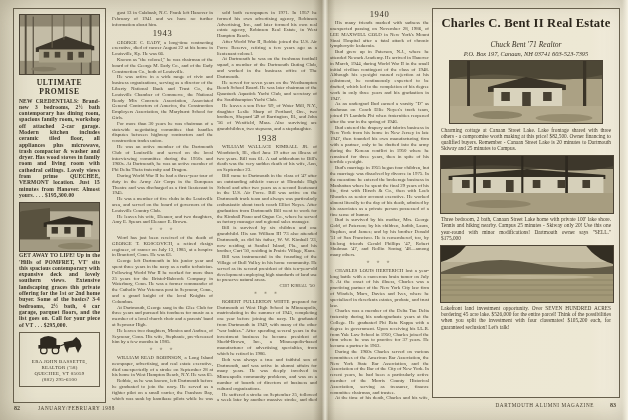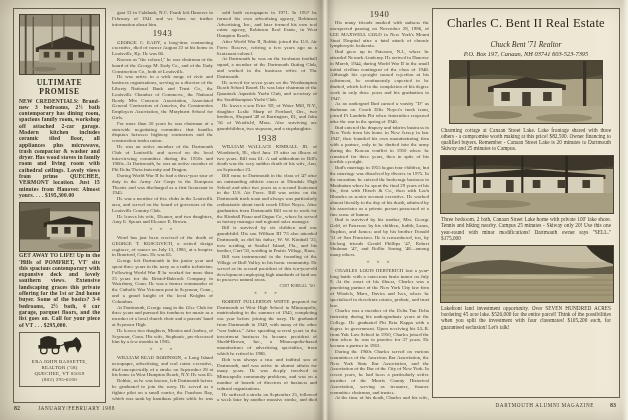--- a/index.html
+++ b/index.html
@@ -35,21 +35,21 @@
   .footer{position:absolute;font-size:5.2px;letter-spacing:.6px;color:#4a4233;}
   .footer b{font-size:6px;letter-spacing:0;}
   #footer-left{left:14px;top:405px;}
   #footer-left span{margin-left:18px;}
   #footer-right{right:12px;top:402px;}
   #footer-right b{margin-left:16px;}
 
   
   .bent-box{position:absolute;left:432px;top:8px;width:188px;height:390px;box-sizing:border-box;
     border:1px solid #675f4c;padding:5px 7px;background:rgba(255,252,240,.18);}
-  .bent-title{font-size:12.6px;font-weight:normal;text-align:center;margin:2px 0 0;color:#2c271d;letter-spacing:.2px;}
+  .bent-title{font-size:12.6px;font-weight:bold;text-align:center;margin:2px 0 0;color:#2c271d;letter-spacing:.2px;}
   .bent-subtitle{font-size:7.6px;font-style:italic;text-align:center;margin:9px 0 0;color:#393226;}
   .bent-address{font-size:6.4px;font-style:italic;text-align:center;margin:1px 0 3px;color:#393226;}
   .bent-photo{border:1px solid #4c4436;background:#b7af99;}
   .bent-photo svg{display:block;width:100%;height:100%;}
   .bent-caption{font-size:5.3px;line-height:6.1px;text-align:justify;margin:2.5px 1px 4px;color:#42392b;}
   #bent-photo-1{width:152px;height:62px;margin:1px auto 0;}
   #bent-photo-2{width:172px;height:57px;margin:2px auto 0;}
   #bent-photo-3{width:172px;height:56px;margin:2px auto 0;}
 </style>
 </head>

